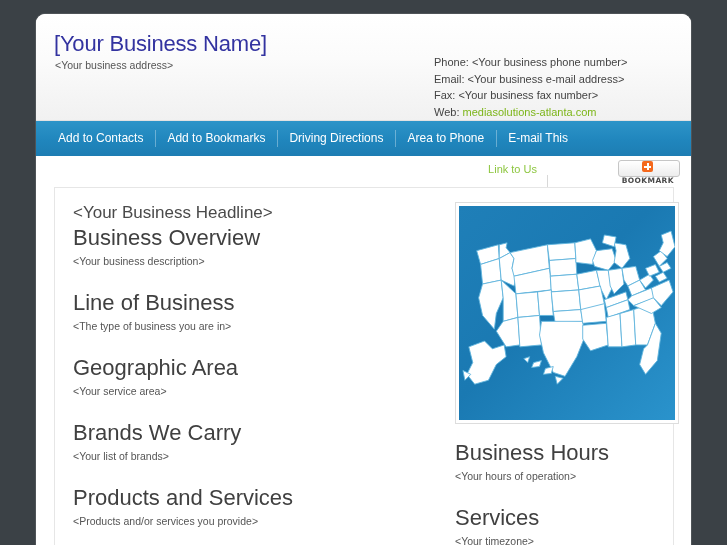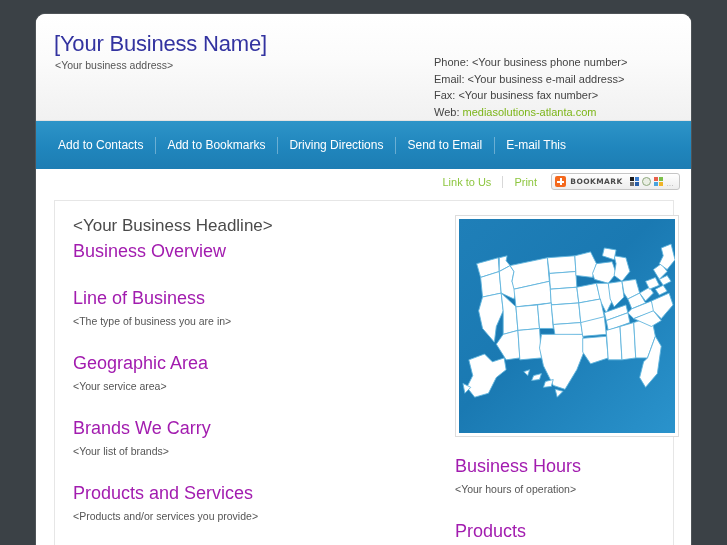--- a/index.html
+++ b/index.html
@@ -69,21 +69,21 @@
   }
   .contact-block div { white-space: nowrap; }
 
   .web-link {
     color: #7cb518;
     text-decoration: none;
   }
 
   
   .navbar {
-    height: 48px;
+    height: 35px;
     background: linear-gradient(to bottom, #2d94c8 0%, #2086bd 55%, #1d7db3 100%);
     display: flex;
     align-items: center;
     padding-left: 10px;
   }
 
   .nav-item {
     font-size: 12px;
     color: #ffffff;
     text-decoration: none;
@@ -109,20 +109,21 @@
     background: #ffffff;
   }
 
   .util-links {
     position: absolute;
     right: 143px;
     top: 7px;
     display: flex;
     align-items: flex-end;
     font-size: 11px;
+    flex-direction: column;
   }
   .util-link {
     color: #8dc63f;
     text-decoration: none;
     padding: 0 11px;
     white-space: nowrap;
   }
   .util-sep {
     width: 1px;
     height: 12px;
@@ -135,20 +136,21 @@
     right: 11px;
     top: 4px;
     height: 17px;
     display: flex;
     align-items: center;
     gap: 4px;
     padding: 0 5px 0 3px;
     background: linear-gradient(to bottom, #ffffff 0%, #ededed 100%);
     border: 1px solid #c6c6c6;
     border-radius: 3px;
+    flex-direction: column;
   }
   .bm-plus {
     width: 11px; height: 11px;
     background: #f4681c;
     border-radius: 2px;
     position: relative;
     flex: none;
   }
   .bm-plus::before, .bm-plus::after {
     content: "";
@@ -216,22 +218,22 @@
     color: #4a4a4a;
     font-weight: normal;
     line-height: 22px;
     white-space: nowrap;
   }
 
   .section { margin-top: 23px; }
   .section:first-of-type { margin-top: 0; }
 
   .sec-title {
-    font-size: 18px;
-    color: #a21caf;
+    font-size: 22px;
+    color: #404040;
     font-weight: normal;
     line-height: 24px;
     white-space: nowrap;
   }
 
   .sec-body {
     font-size: 10.5px;
     color: #555555;
     margin-top: 4px;
     line-height: 14px;
@@ -272,21 +274,21 @@
       <div>Email: &lt;Your business e-mail address&gt;</div>
       <div>Fax: &lt;Your business fax number&gt;</div>
       <div><span>Web: </span><a class="web-link" href="#">mediasolutions-atlanta.com</a></div>
     </div>
   </div>
 
   <div class="navbar">
     <a class="nav-item" href="#">Add to Contacts</a>
     <a class="nav-item" href="#">Add to Bookmarks</a>
     <a class="nav-item" href="#">Driving Directions</a>
-    <a class="nav-item" href="#">Send to Email</a>
+    <a class="nav-item" href="#">Area to Phone</a>
     <a class="nav-item" href="#">E-mail This</a>
   </div>
 
   <div class="util-bar">
     <div class="util-links">
       <a class="util-link" href="#">Link to Us</a>
       <div class="util-sep"></div>
       <a class="util-link" href="#">Print</a>
     </div>
 
@@ -302,20 +304,21 @@
     </div>
   </div>
 
   <div class="content-panel">
 
     <div class="col-left">
       <div class="headline">&lt;Your Business Headline&gt;</div>
 
       <div class="section" style="margin-top:2px">
         <div class="sec-title">Business Overview</div>
+        <div class="sec-body">&lt;Your business description&gt;</div>
       </div>
 
       <div class="section">
         <div class="sec-title">Line of Business</div>
         <div class="sec-body">&lt;The type of business you are in&gt;</div>
       </div>
 
       <div class="section">
         <div class="sec-title">Geographic Area</div>
         <div class="sec-body">&lt;Your service area&gt;</div>
@@ -408,20 +411,20 @@
           </svg>
         </div>
       </div>
 
       <div class="right-sections">
         <div class="section" style="margin-top:0">
           <div class="sec-title">Business Hours</div>
           <div class="sec-body">&lt;Your hours of operation&gt;</div>
         </div>
         <div class="section">
-          <div class="sec-title">Products</div>
+          <div class="sec-title">Services</div>
           <div class="sec-body">&lt;Your timezone&gt;</div>
         </div>
       </div>
 
     </div>
   </div>
 </div>
 
 </body></html>

